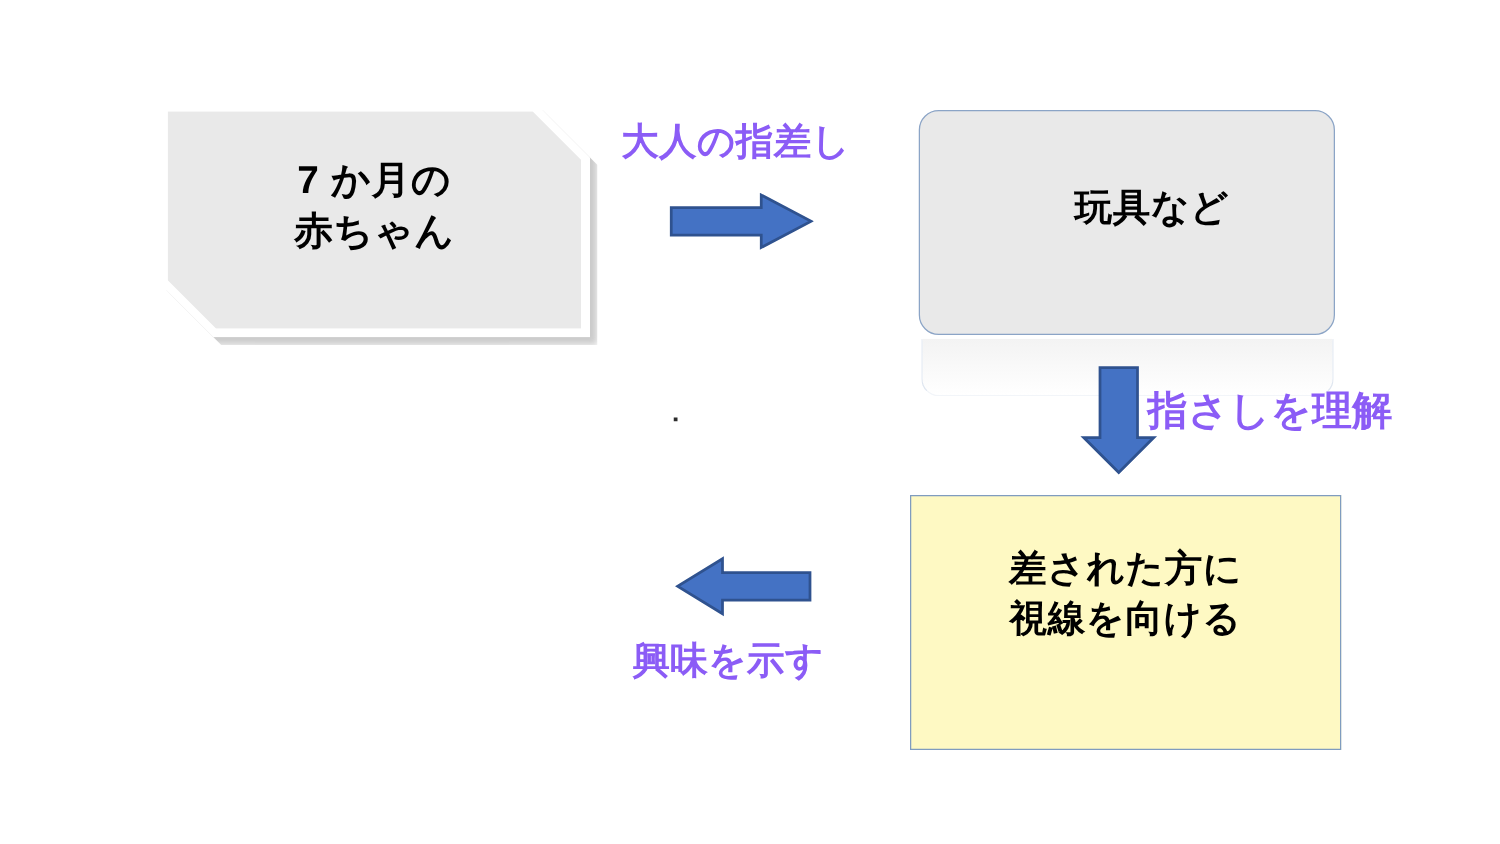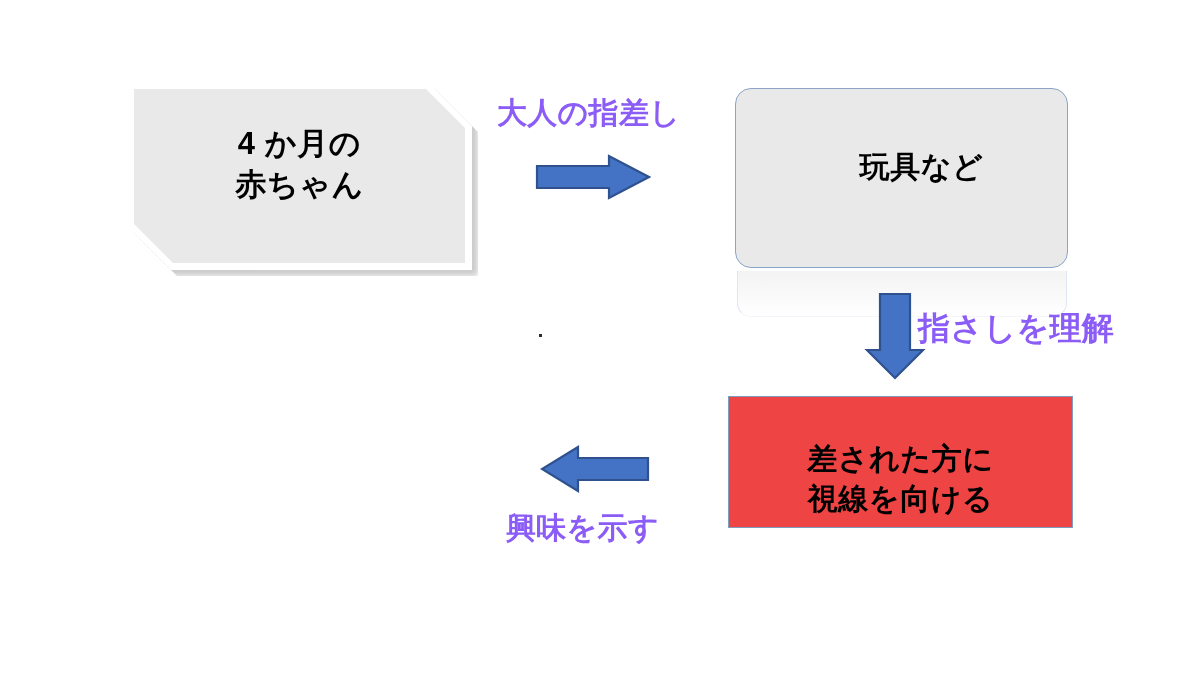--- a/index.html
+++ b/index.html
@@ -103,24 +103,25 @@
     box-sizing: border-box;
     background: linear-gradient(to bottom, rgba(233,233,233,0.55), rgba(255,255,255,0));
   }
 
   
   #box-gaze {
     position: absolute;
     left: 728px;
     top: 396px;
     width: 345px;
-    height: 132px;
-    background: #ef4444;
+    height: 204px;
+    background: #fef9c3;
     border: 1.5px solid #7f9cbf;
     box-sizing: border-box;
+    font-family: Liberation Mono, monospace;
   }
   #box-gaze .box-text {
     top: 42px;
     font-size: 30px;
   }
 
   
   #box-crawl {
     position: absolute;
     left: 128px;
@@ -225,21 +226,21 @@
 </style>
 </head>
 <body>
 
 <div id="canvas">
 
   <div id="box-baby">
     <div class="cut-shadow"></div>
     <div class="cut-outer"></div>
     <div class="cut-inner"></div>
-    <div class="box-text">4 か月の
+    <div class="box-text">7 か月の
 赤ちゃん</div>
   </div>
 
   <div class="edge-label" id="label-pointing">大人の指差し</div>
 
   <svg class="arrow" id="arrow-right" viewBox="0 0 116 46">
     <polygon points="2,12 74,12 74,2 114,23 74,44 74,34 2,34" fill="#4472C4" stroke="#2F528F" stroke-width="2.2" stroke-linejoin="miter"></polygon>
   </svg>
 
   <div id="box-toy">

